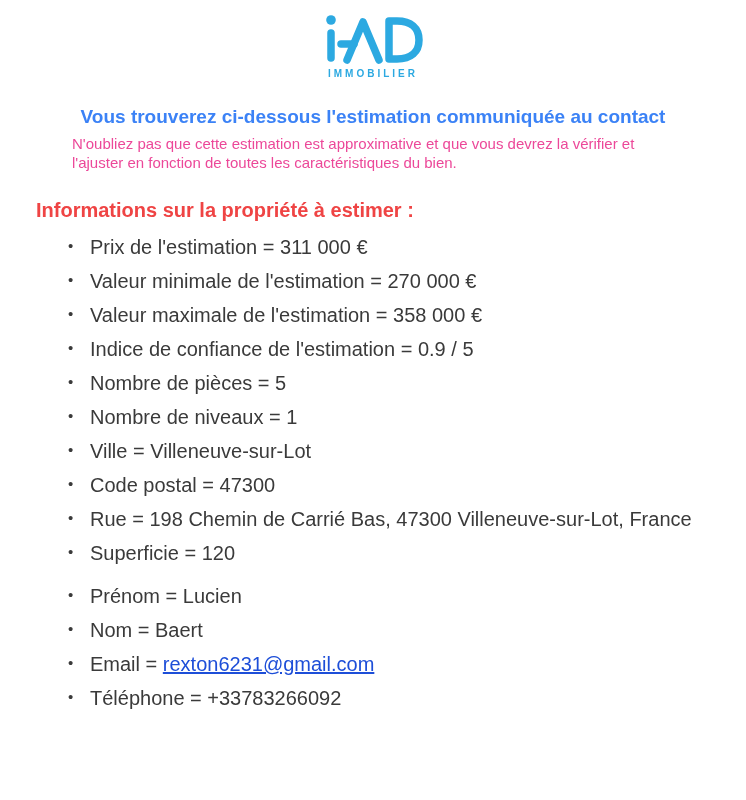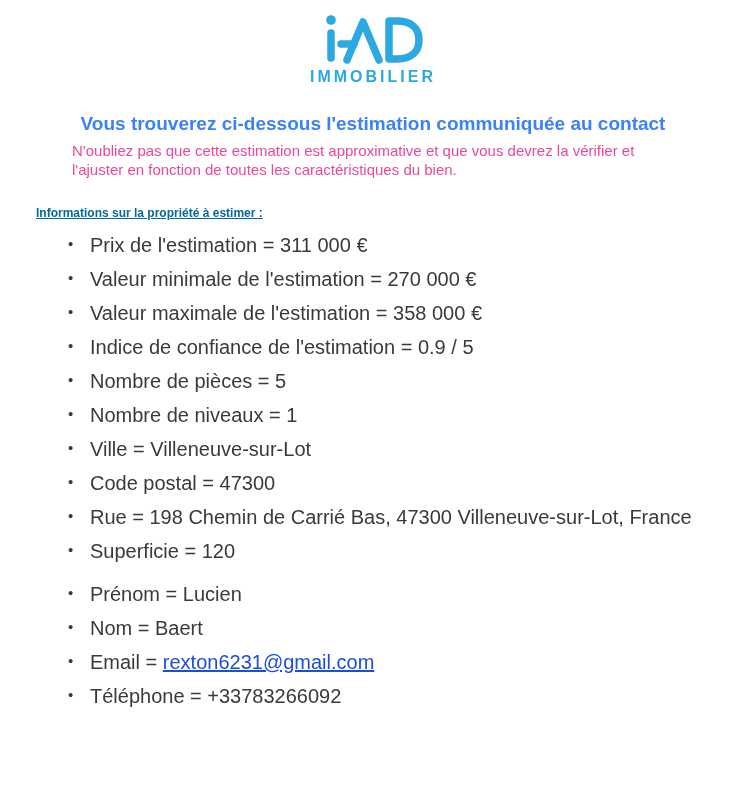--- a/index.html
+++ b/index.html
@@ -12,21 +12,21 @@
     overflow: hidden;
   }
   .page { padding-top: 10px; }
 
   
   .logo-wrap { text-align: center; }
   .logo-svg { display: block; margin: 0 auto; }
   .logo-sub {
     color: #2CA9E1;
     font-weight: bold;
-    font-size: 16px;
+    font-size: 10px;
     letter-spacing: 3px;
     margin-top: 2px;
     text-align: center;
   }
 
   
   .title {
     text-align: center;
     color: #3b82f6;
     font-size: 19px;
@@ -37,24 +37,23 @@
   .subtitle {
     color: #ec4899;
     font-size: 15px;
     line-height: 19px;
     margin: 0 72px;
   }
 
   
   .section { margin: 27px 0 0 36px; }
   .section-heading {
-    font-size: 12px;
+    font-size: 20px;
     font-weight: bold;
-    color: #0369a1;
-    text-decoration: underline;
+    color: #ef4444;
     margin: 0 0 17px 0;
   }
   ul.items {
     list-style: none;
     margin: 0;
     padding: 0 0 0 32px;
   }
   ul.items li {
     position: relative;
     padding-left: 22px;

